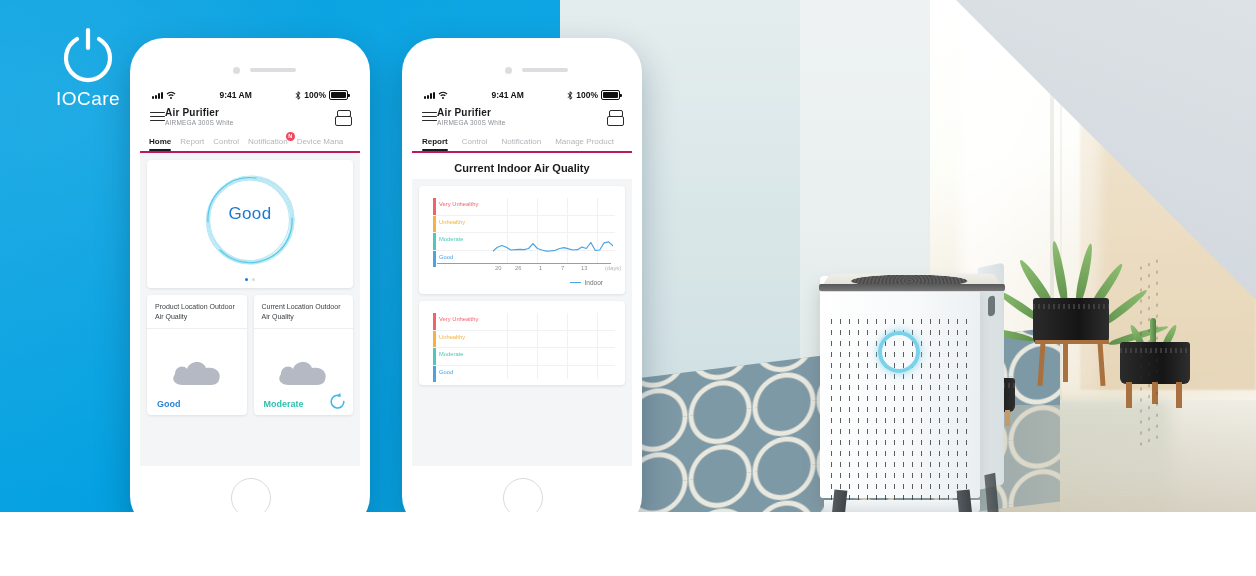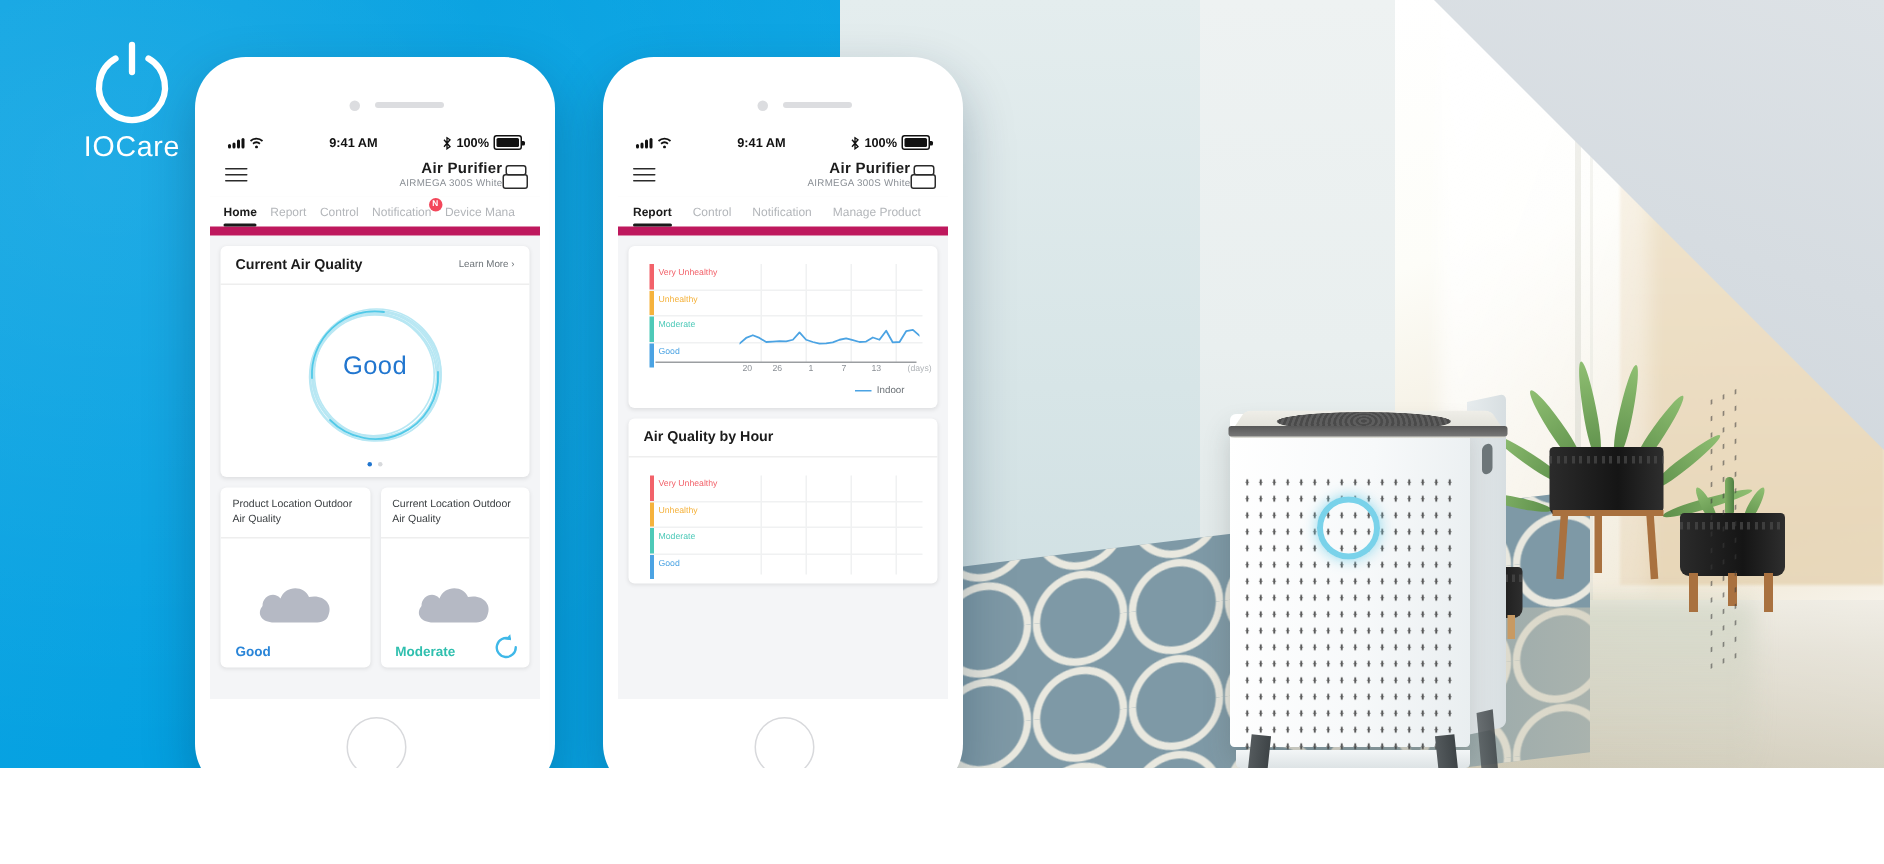--- a/index.html
+++ b/index.html
@@ -114,29 +114,29 @@
   .bars i{display:block;width:2px;background:#111;border-radius:1px;}
   .bars i:nth-child(1){height:3px}.bars i:nth-child(2){height:4.5px}
   .bars i:nth-child(3){height:6px}.bars i:nth-child(4){height:7.5px}
   .batt{width:17px;height:8px;border:1px solid #111;border-radius:2px;position:relative;}
   .batt:before{content:"";position:absolute;left:1px;top:1px;bottom:1px;right:1px;background:#111;border-radius:1px;}
   .batt:after{content:"";position:absolute;right:-3px;top:2.5px;width:2px;height:3px;background:#111;border-radius:0 1px 1px 0;}
 
   .navbar{background:#fff;padding:3px 10px 5px;display:flex;align-items:center;}
   .hamb{width:15px;}
   .hamb span{display:block;height:1.6px;background:#2b2b2b;margin:2.6px 0;border-radius:1px;}
-  .navtitle{flex:1;text-align:right;}
+  .navtitle{flex:1;text-align:left;}
   .navtitle .t1{font-size:10px;color:#1b1b1b;font-weight:bold;letter-spacing:.2px;}
   .navtitle .t2{font-size:6.5px;color:#8a8f95;margin-top:1px;letter-spacing:.2px;}
   .navicon{width:15px;height:16px;position:relative;}
   .navicon .a{position:absolute;left:1.5px;top:1px;width:12px;height:5.5px;border:1.4px solid #2b2b2b;border-radius:2px;}
   .navicon .b{position:absolute;left:0;top:7.5px;width:15px;height:7.5px;border:1.4px solid #2b2b2b;border-radius:2px;}
 
   .tabs{display:flex;align-items:flex-start;gap:9px;background:#fff;padding:4px 9px 0;
-     border-bottom:6px solid #be185d;position:relative;}
+     border-bottom:2px solid #be185d;position:relative;}
   .tab{font-size:8px;color:#b3b6ba;padding:2px 0 5px;white-space:nowrap;position:relative;}
   .tab.active{color:#1b1b1b;font-weight:bold;}
   .tab.active:after{content:"";position:absolute;left:0;right:0;bottom:0;height:2px;background:#1b1b1b;border-radius:1px;}
   .badge{position:absolute;right:-7px;top:-3px;width:9px;height:9px;border-radius:50%;
      background:#f3475b;color:#fff;font-size:5.5px;line-height:9px;text-align:center;font-weight:bold;}
 
   .card{background:#fff;border-radius:4px;margin:7px;box-shadow:0 1px 3px rgba(0,0,0,.09);}
   .card-head{display:flex;align-items:center;justify-content:space-between;
      padding:7px 10px;border-bottom:1px solid #eee;}
   .card-title{font-size:9.5px;font-weight:bold;color:#1b1b1b;}
@@ -320,27 +320,20 @@
         <div class="tab"><span>Report</span></div>
         <div class="tab"><span>Control</span></div>
         <div class="tab">
           <span>Notification</span>
           <span class="badge">N</span>
         </div>
         <div class="tab"><span>Device Mana</span></div>
       </div>
 
       <div class="card">
-        <div class="card-head">
-          <span class="card-title">Current Air Quality</span>
-          <span class="learn">
-            <span>Learn More</span>
-            <span>›</span>
-          </span>
-        </div>
         <div class="ringwrap">
           <svg class="ring-svg" width="108" height="108" viewBox="0 0 108 108">
             <g fill="none" stroke="#7fd4ea" stroke-width="1.1" opacity=".55">
               <circle cx="54" cy="54" r="42"></circle>
                 <circle cx="54" cy="55" r="41"></circle>
               <circle cx="55" cy="53" r="43"></circle>
                 <circle cx="53" cy="54" r="40.5"></circle>
               <circle cx="54.5" cy="54.5" r="43.5"></circle>
                 <circle cx="52.8" cy="55.2" r="42.4"></circle>
               <circle cx="55.2" cy="53.4" r="41.6"></circle>
@@ -432,20 +425,21 @@
           </div>
       </div>
 
       <div class="tabs" style="gap:14px;padding-left:10px;">
         <div class="tab active"><span>Report</span></div>
         <div class="tab"><span>Control</span></div>
         <div class="tab"><span>Notification</span></div>
         <div class="tab"><span>Manage Product</span></div>
       </div>
 
+      <div class="report-title">Current Indoor Air Quality</div>
 
 
       <div class="card">
         <div class="chart">
           <div class="chart-rows">
             <div class="grid-v" style="left:74px"></div>
             <div class="grid-v" style="left:104px"></div>
             <div class="grid-v" style="left:134px"></div>
             <div class="grid-v" style="left:164px"></div>
             <div class="crow">
@@ -478,23 +472,20 @@
             <span style="left:172px;color:#b0b4b8">(days)</span>
           </div>
           <div class="legend">
             <span class="ln"></span>
             <span>Indoor</span>
           </div>
         </div>
       </div>
 
       <div class="card">
-        <div class="card-head">
-          <span class="card-title">Air Quality by Hour</span>
-        </div>
         <div class="chart">
           <div class="chart-rows">
             <div class="grid-v" style="left:74px"></div>
             <div class="grid-v" style="left:104px"></div>
             <div class="grid-v" style="left:134px"></div>
             <div class="grid-v" style="left:164px"></div>
             <div class="crow">
               <span class="bar" style="background:#f2626a"></span>
               <span class="lbl" style="color:#f2626a">Very Unhealthy</span>
             </div>

